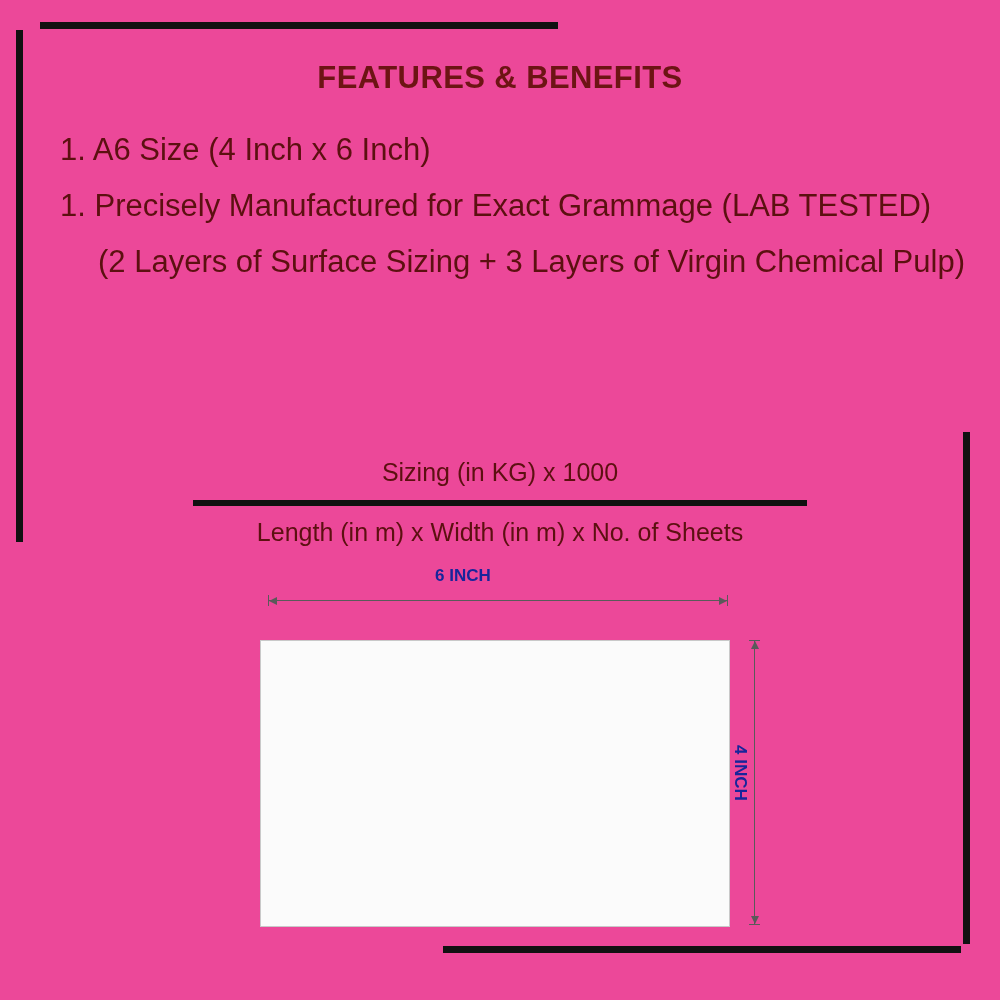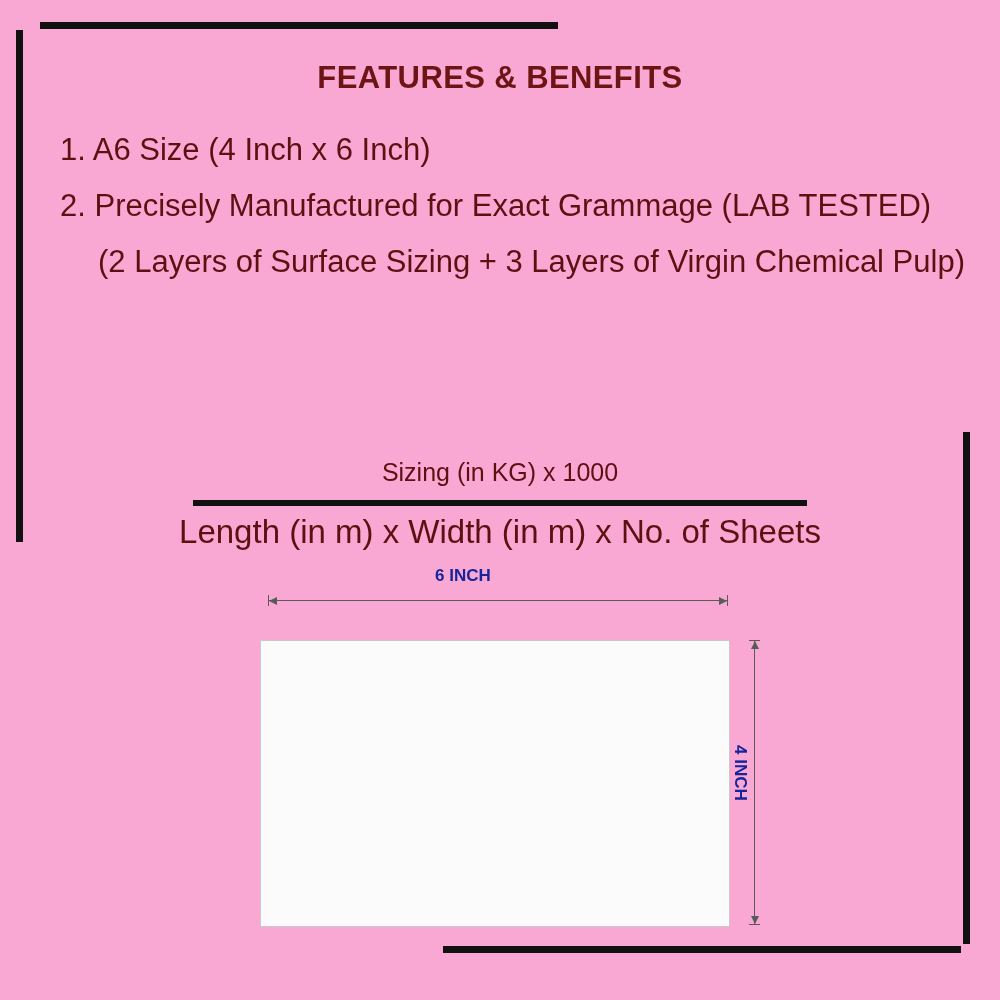--- a/index.html
+++ b/index.html
@@ -4,21 +4,21 @@
 <style>
   html, body {
     margin: 0;
     padding: 0;
     background: #ffffff;
   }
   #page {
     position: relative;
     width: 1000px;
     height: 1000px;
-    background: #f9a8d4;
+    background: #ec4899;
     overflow: hidden;
     font-family: "Liberation Sans", sans-serif;
   }
 
   
   .rule {
     position: absolute;
     background: #111111;
   }
   .rule-top     { left: 40px;  top: 22px;  width: 518px; height: 7px; }
@@ -69,21 +69,21 @@
     font-size: 25px;
     line-height: 44px;
   }
   .formula-bar {
     width: 614px;
     height: 6px;
     background: #111111;
     margin: 6px auto 4px auto;
   }
   .formula-denominator {
-    font-size: 33px;
+    font-size: 25px;
     line-height: 44px;
   }
 
   
   .diagram {
     position: absolute;
     left: 250px;
     top: 560px;
     width: 540px;
     height: 380px;
@@ -166,21 +166,21 @@
 
   <div class="rule rule-top"></div>
   <div class="rule rule-left"></div>
   <div class="rule rule-right"></div>
   <div class="rule rule-bottom"></div>
 
   <div class="title">FEATURES &amp; BENEFITS</div>
 
   <div class="features">
     <div class="feature-line">1.  A6 Size (4 Inch x 6 Inch)</div>
-    <div class="feature-line">2. Precisely Manufactured for Exact Grammage (LAB TESTED)</div>
+    <div class="feature-line">1. Precisely Manufactured for Exact Grammage (LAB TESTED)</div>
     <div class="feature-line indent">(2 Layers of Surface Sizing + 3 Layers of Virgin Chemical Pulp)</div>
   </div>
 
   <div class="formula">
     <div class="formula-numerator">Sizing (in KG) x 1000</div>
     <div class="formula-bar"></div>
     <div class="formula-denominator">Length (in m) x Width (in m) x No. of Sheets</div>
   </div>
 
   <div class="diagram">

